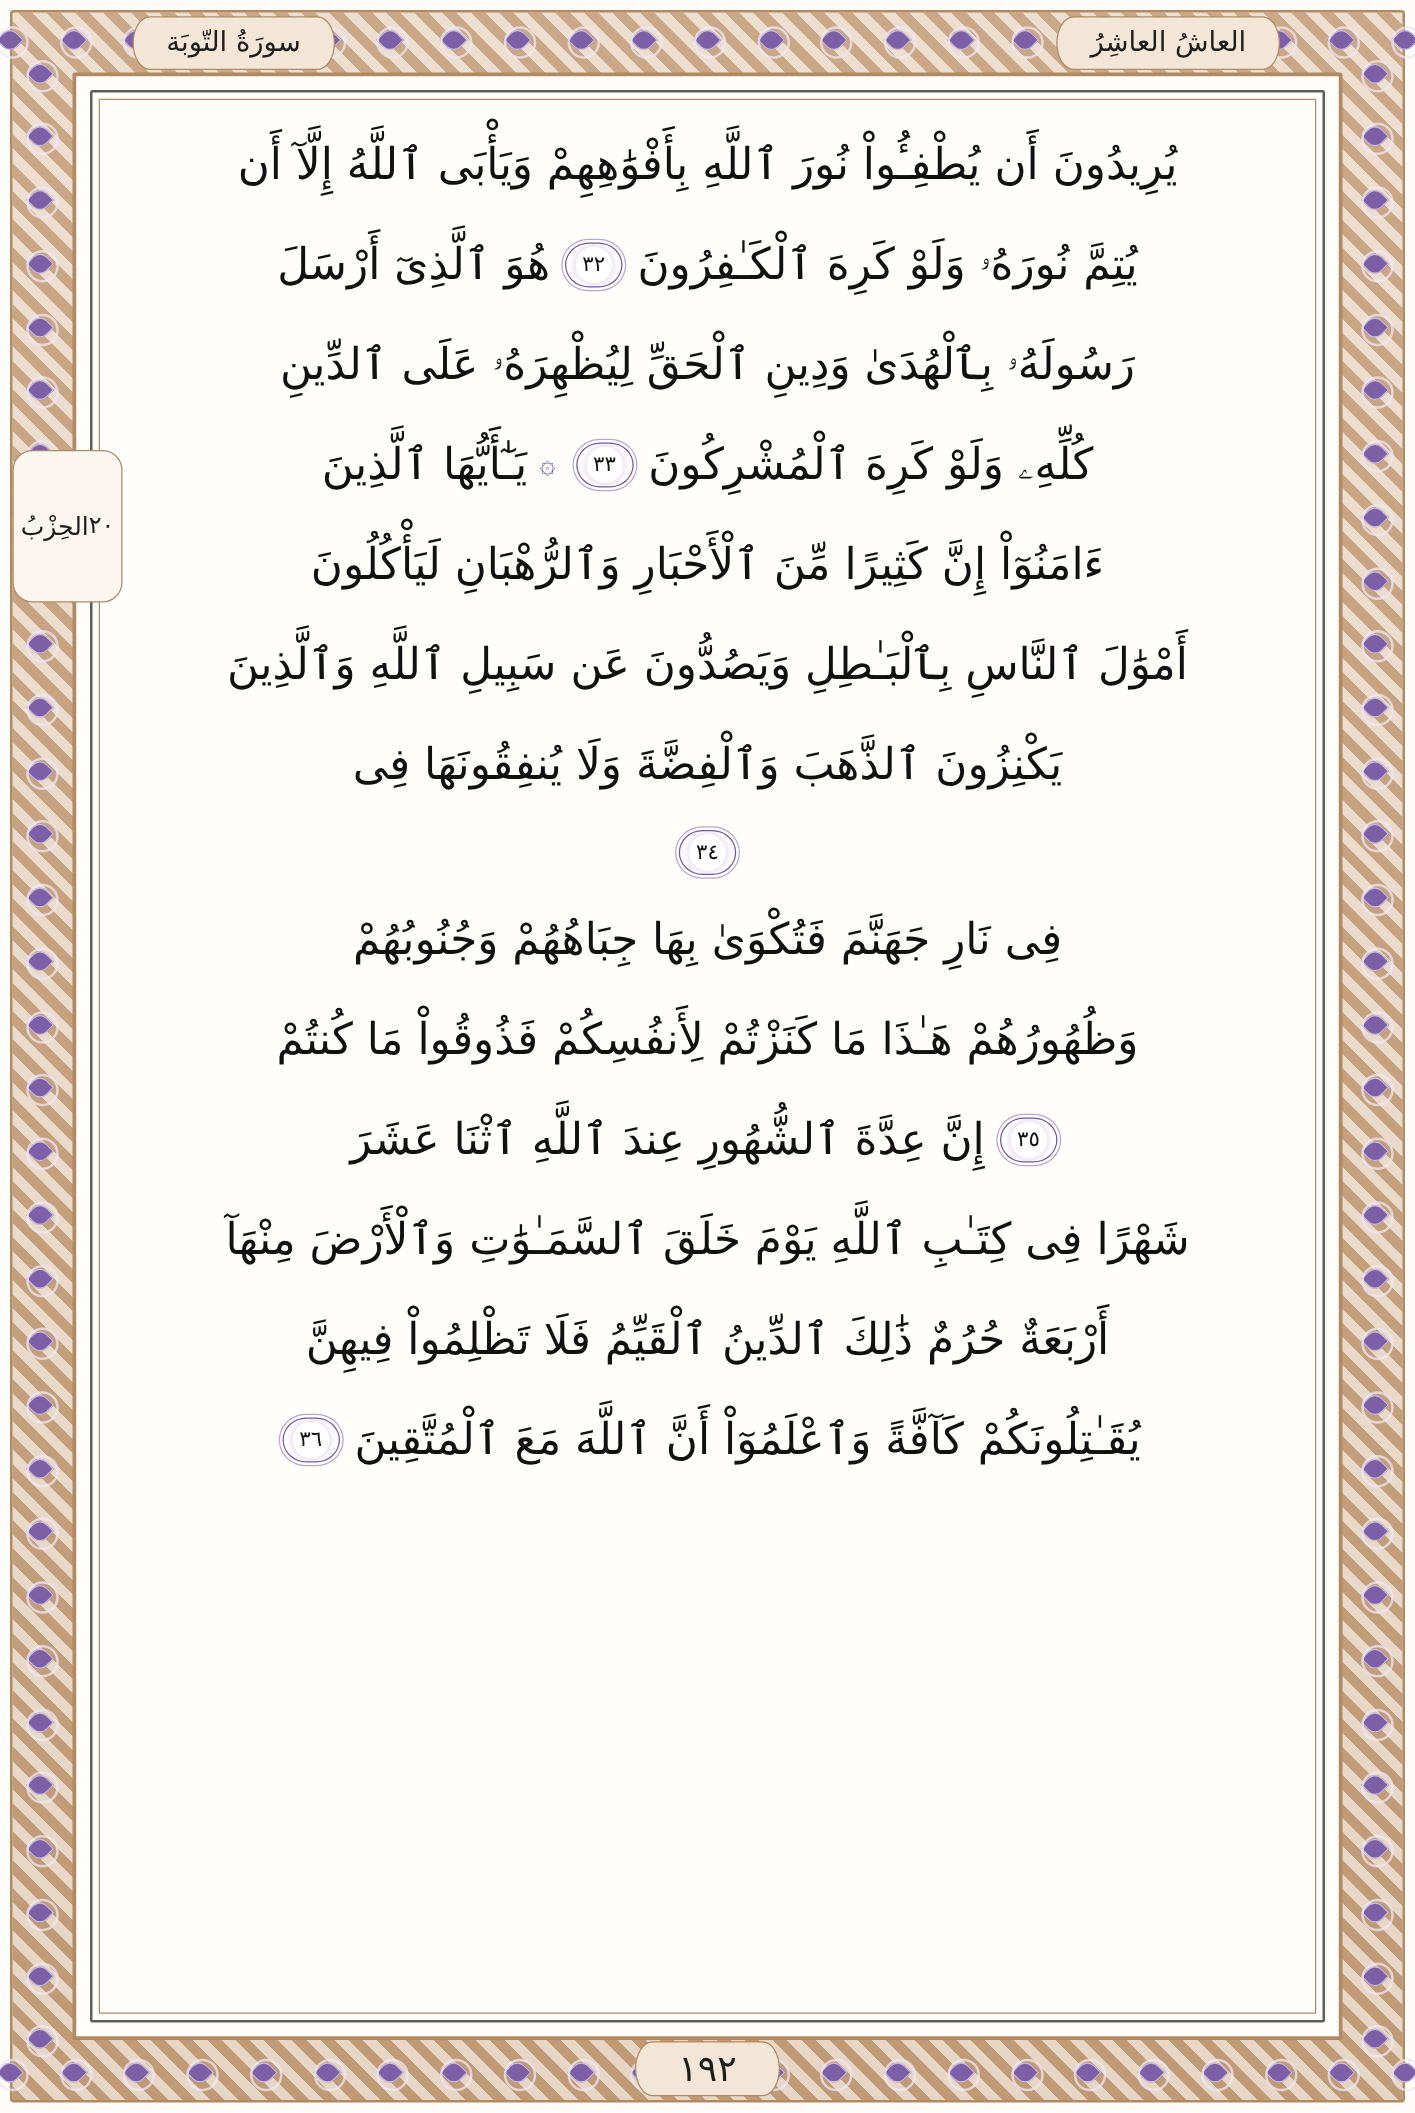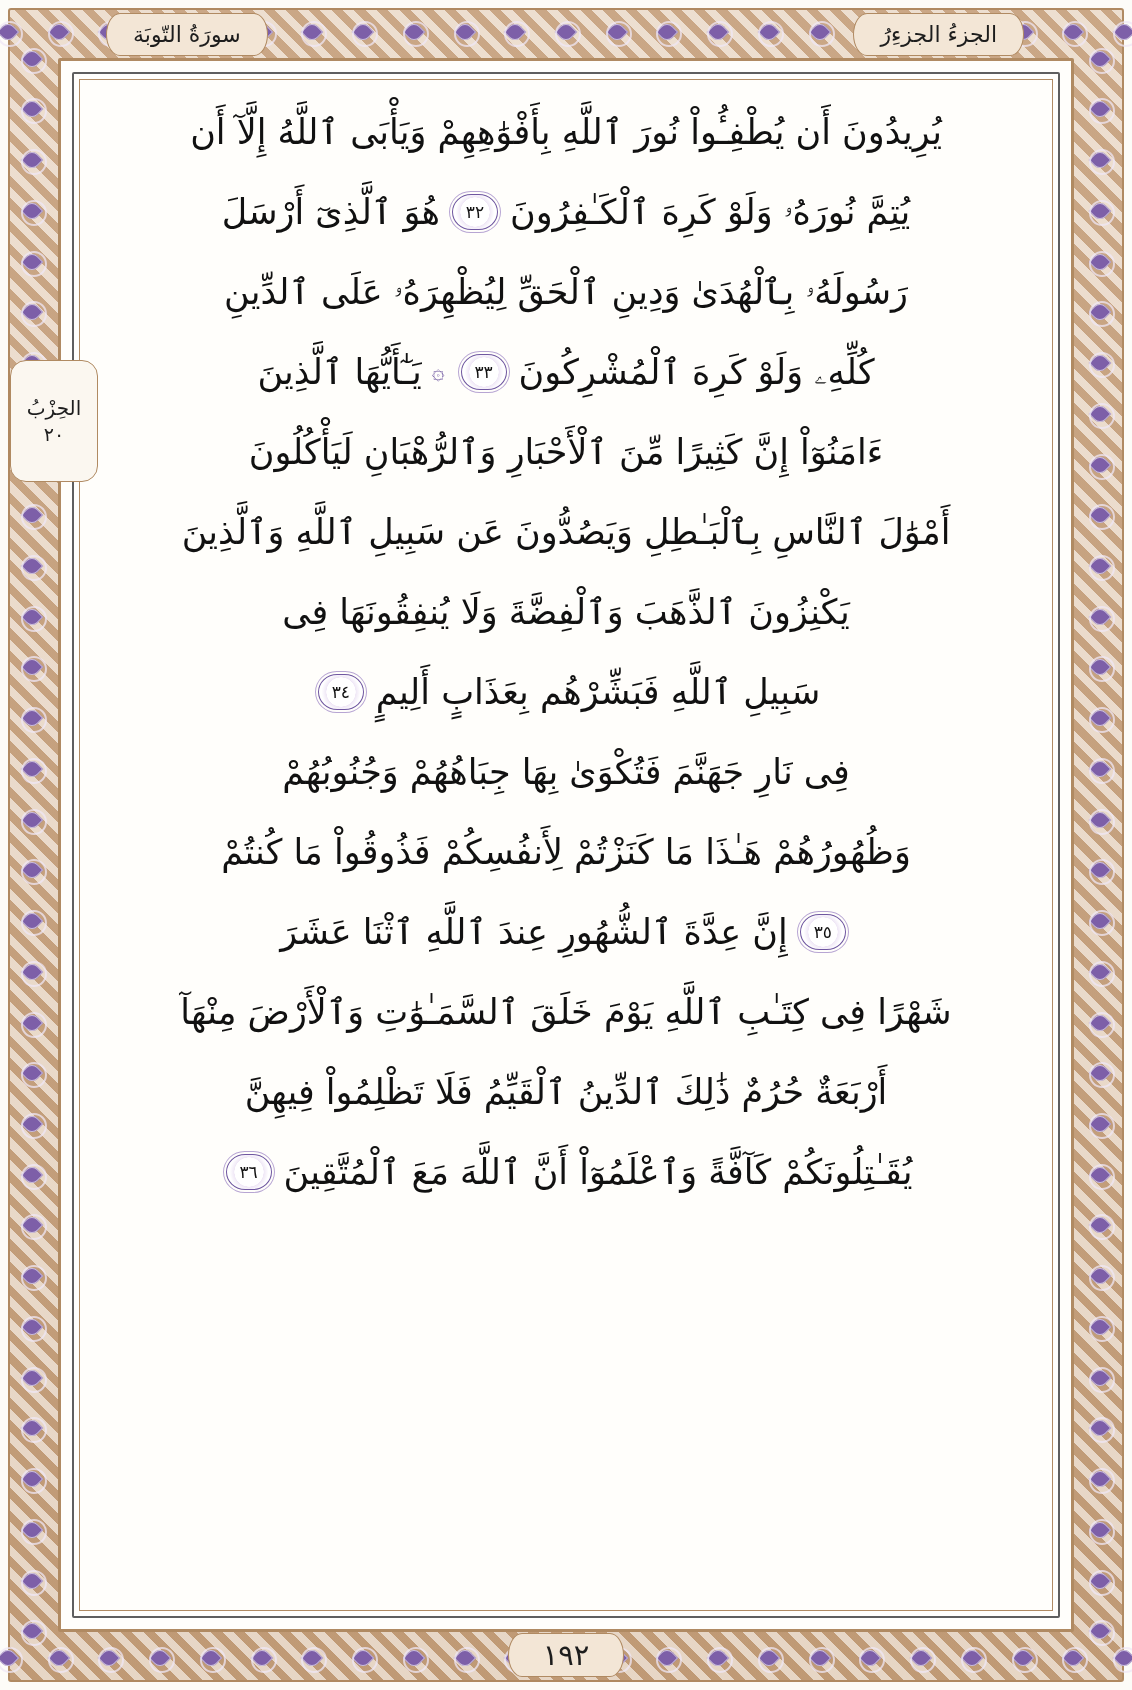--- a/index.html
+++ b/index.html
@@ -124,21 +124,21 @@
   .hizb-marker {
     position: absolute;
     left: 10px;
     top: 360px;
     width: 86px;
     height: 120px;
     background: #fbf7f0;
     border: 1px solid #b08a62;
     border-radius: 16px;
     display: flex;
-    flex-direction: column;
+    flex-direction: row;
     align-items: center;
     justify-content: center;
     line-height: 1.35;
   }
   .hizb-marker .h-label {
     font-size: 20px;
     color: #1d1d1d;
     white-space: nowrap;
   }
   .hizb-marker .h-num {
@@ -332,21 +332,21 @@
       <div class="floret" style="left: 32px; top: 1580.55px;"></div>
       <div class="floret" style="left: 1100px; top: 1580.55px;"></div>
       <div class="floret" style="left: 32px; top: 1631.27px;"></div>
       <div class="floret" style="left: 1100px; top: 1631.27px;"></div>
     </div>
   <div class="frame-mid"></div>
   <div class="frame-inner"></div>
   <div class="frame-inner2"></div>
 
   <div class="header-band">
-    <div class="cartouche juz">الجزءُ الجزءِرُ</div>
+    <div class="cartouche juz">العاشُ العاشِرُ</div>
     <div class="cartouche sura">سورَةُ التّوبَة</div>
   </div>
 
   <div class="hizb-marker">
     <div class="h-label">الحِزْبُ</div>
     <div class="h-num">٢٠</div>
   </div>
 
   <div class="text-body" id="text-body">
       <div class="aya-line">
@@ -369,21 +369,20 @@
       <div class="aya-line">
         <span class="txt">ءَامَنُوٓاْ إِنَّ كَثِيرًا مِّنَ ٱلْأَحْبَارِ وَٱلرُّهْبَانِ لَيَأْكُلُونَ</span>
       </div>
       <div class="aya-line">
         <span class="txt">أَمْوَٰلَ ٱلنَّاسِ بِٱلْبَـٰطِلِ وَيَصُدُّونَ عَن سَبِيلِ ٱللَّهِ وَٱلَّذِينَ</span>
       </div>
       <div class="aya-line">
         <span class="txt">يَكْنِزُونَ ٱلذَّهَبَ وَٱلْفِضَّةَ وَلَا يُنفِقُونَهَا فِى</span>
       </div>
       <div class="aya-line">
-        <span class="txt">سَبِيلِ ٱللَّهِ فَبَشِّرْهُم بِعَذَابٍ أَلِيمٍ</span>
         <span class="aya-num">٣٤</span>
       </div>
       <div class="aya-line">
         <span class="txt">فِى نَارِ جَهَنَّمَ فَتُكْوَىٰ بِهَا جِبَاهُهُمْ وَجُنُوبُهُمْ</span>
       </div>
       <div class="aya-line">
         <span class="txt">وَظُهُورُهُمْ هَـٰذَا مَا كَنَزْتُمْ لِأَنفُسِكُمْ فَذُوقُواْ مَا كُنتُمْ</span>
       </div>
       <div class="aya-line">
         <span class="aya-num">٣٥</span>

